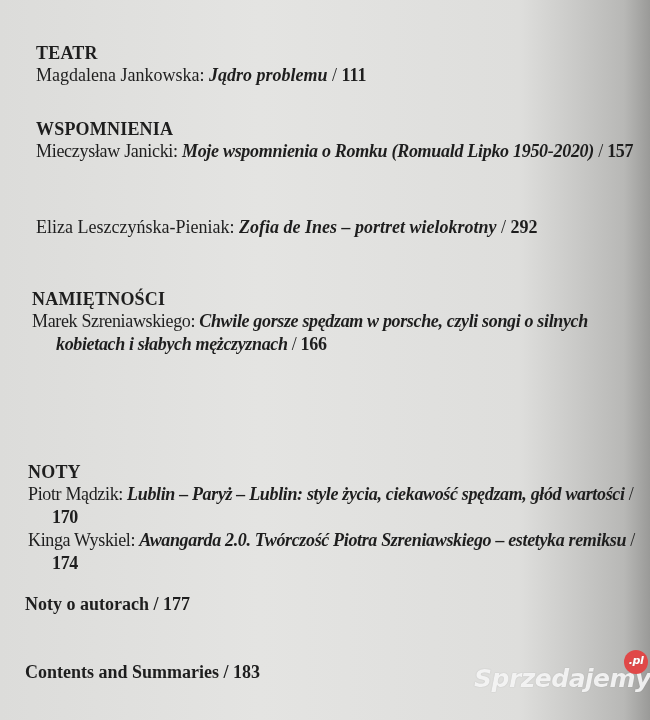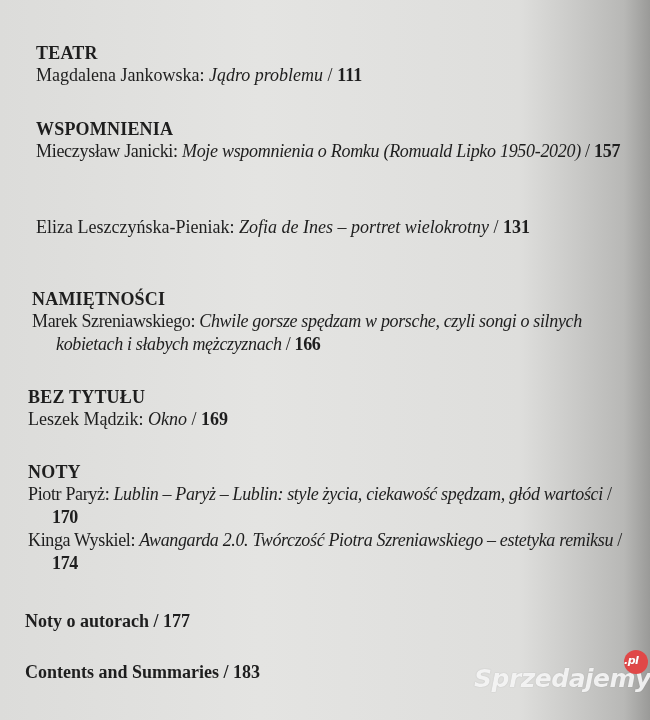--- a/index.html
+++ b/index.html
@@ -8,35 +8,35 @@
     background: linear-gradient(90deg, #dcdcda 0%, #e4e4e2 40%, #dededc 80%, #b8b8b6 96%, #9a9a98 100%);
     font-family: "Liberation Serif", "DejaVu Serif", serif;
     color: #1e1e1e;
   }
   .page { position: absolute; left: 0; top: 0; width: 650px; height: 528px; }
   .section { position: absolute; left: 36px; right: 10px; }
   .sec-head {
     font-weight: bold; font-size: 18px; line-height: 22px; letter-spacing: 0.2px;
   }
   .entry { font-size: 18px; line-height: 23px; padding-left: 24px; text-indent: -24px; }
-  .entry .title { font-style: italic; }
+  .entry .title { font-style: italic; font-weight: bold; }
   .entry .sep { }
   .entry .page-num { font-weight: bold; }
   .standalone { position: absolute; left: 25px; font-size: 18px; font-weight: bold; }
   .watermark {
     position: absolute; left: 474px; top: 664px;
     font-family: "DejaVu Sans", sans-serif; font-weight: bold; font-size: 25px;
     color: rgba(255,255,255,0.85); letter-spacing: -0.5px;
     text-shadow: 0 0 1px rgba(120,120,120,0.5);
     font-style: italic;
   }
   .watermark .dot {
     position: absolute; left: 150px; top: -14px; width: 24px; height: 24px;
     border-radius: 50%; background: #e04848; color: #fff; font-size: 11px;
-    line-height: 22px; text-align: left; font-weight: bold;
+    line-height: 22px; text-align: center; font-weight: bold;
   }
 </style>
 </head>
 <body>
 
 <div class="page">
 
   <div class="section" style="top:42px;">
     <div class="sec-head">TEATR</div>
     <div class="entry">
@@ -49,52 +49,45 @@
     <div class="sec-head">WSPOMNIENIA</div>
     <div class="entry" style="letter-spacing:-0.3px;">
       <span>Mieczysław Janicki:</span>
       <span class="title">Moje wspomnienia o Romku (Romuald Lipko 1950-2020)</span><span class="sep"> / </span><span class="page-num">157</span>
     </div>
   </div>
 
   <div class="section" style="top:216px;">
     <div class="entry">
       <span>Eliza Leszczyńska-Pieniak:</span>
-      <span class="title">Zofia de Ines – portret wielokrotny</span><span class="sep"> / </span><span class="page-num">131</span>
+      <span class="title">Zofia de Ines – portret wielokrotny</span><span class="sep"> / </span><span class="page-num">292</span>
     </div>
   </div>
 
   <div class="section" style="top:288px; left:32px;">
     <div class="sec-head">NAMIĘTNOŚCI</div>
     <div class="entry" style="letter-spacing:-0.35px;">
       <span>Marek Szreniawskiego:</span>
       <span class="title">Chwile gorsze spędzam w porsche, czyli songi o silnych kobietach i słabych mężczyznach</span><span class="sep"> / </span><span class="page-num">166</span>
     </div>
   </div>
 
-  <div class="section" style="top:386px; left:28px;">
-    <div class="sec-head">BEZ TYTUŁU</div>
-    <div class="entry">
-      <span>Leszek Mądzik:</span>
-      <span class="title">Okno</span><span class="sep"> / </span><span class="page-num">169</span>
-    </div>
-  </div>
 
   <div class="section" style="top:461px; left:28px;">
     <div class="sec-head">NOTY</div>
     <div class="entry" style="letter-spacing:-0.35px;">
-      <span>Piotr Paryż:</span>
+      <span>Piotr Mądzik:</span>
       <span class="title">Lublin – Paryż – Lublin: style życia, ciekawość spędzam, głód wartości</span><span class="sep"> / </span><span class="page-num">170</span>
     </div>
     <div class="entry" style="letter-spacing:-0.35px;">
       <span>Kinga Wyskiel:</span>
       <span class="title">Awangarda 2.0. Twórczość Piotra Szreniawskiego – estetyka remiksu</span><span class="sep"> / </span><span class="page-num">174</span>
     </div>
   </div>
 
-  <div class="standalone" style="top:611px;">Noty o autorach / 177</div>
+  <div class="standalone" style="top:594px;">Noty o autorach / 177</div>
   <div class="standalone" style="top:662px;">Contents and Summaries / 183</div>
 
   <div class="watermark">
     <span>Sprzedajemy</span>
     <span class="dot">.pl</span>
   </div>
 </div>
 
 </body></html>

